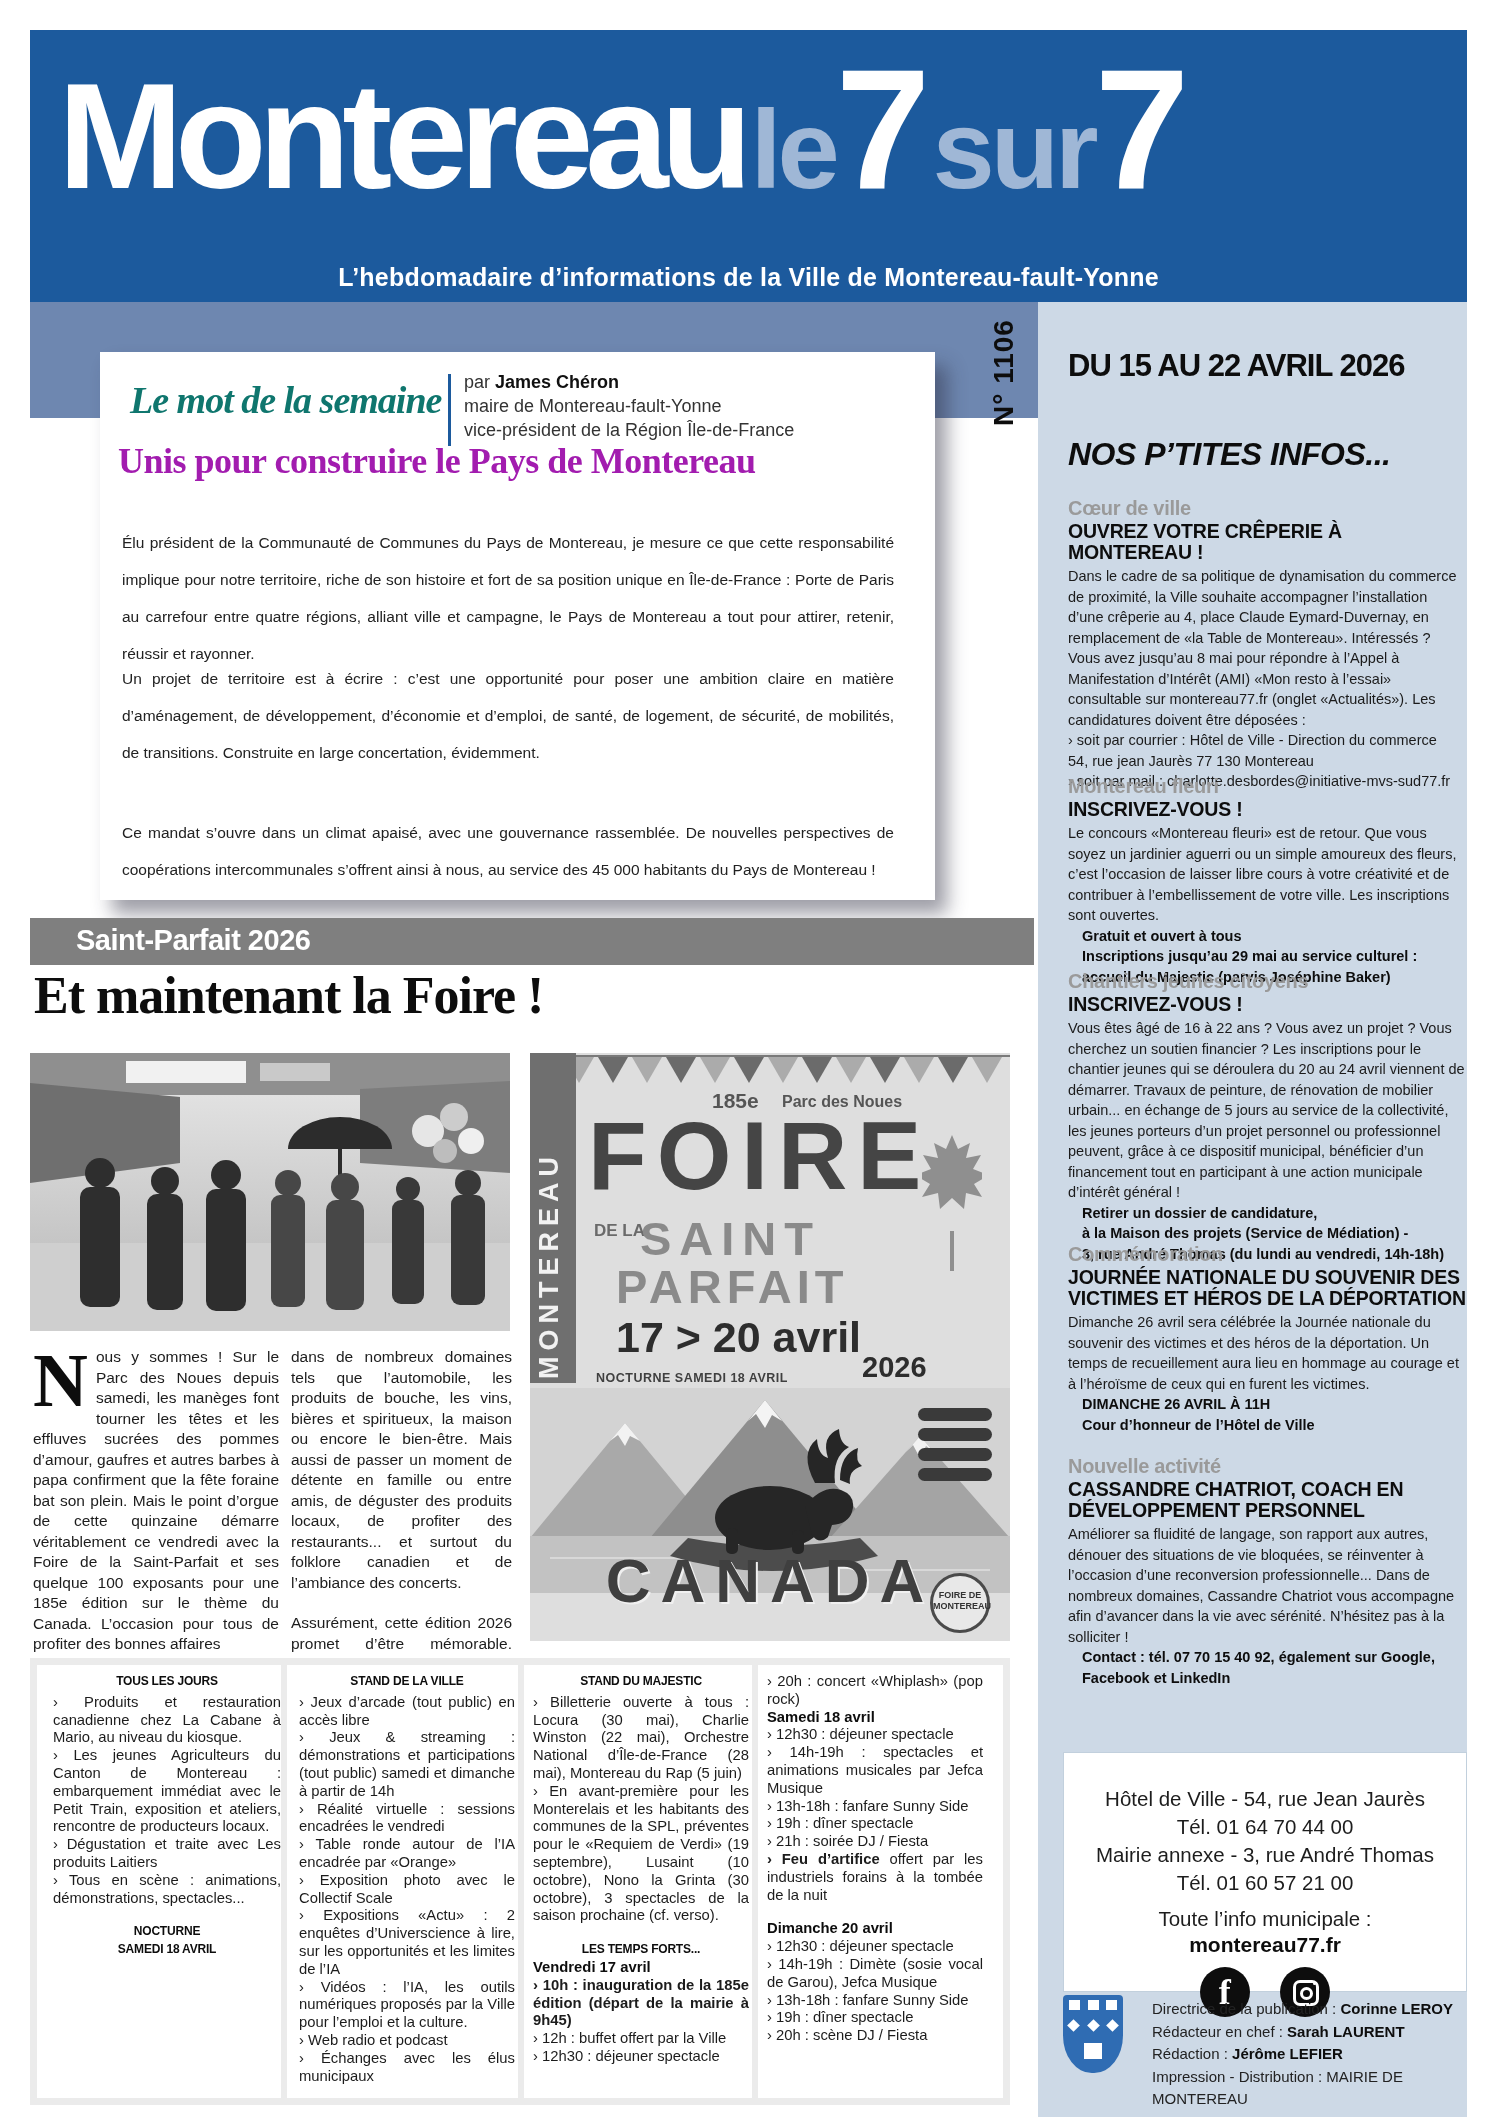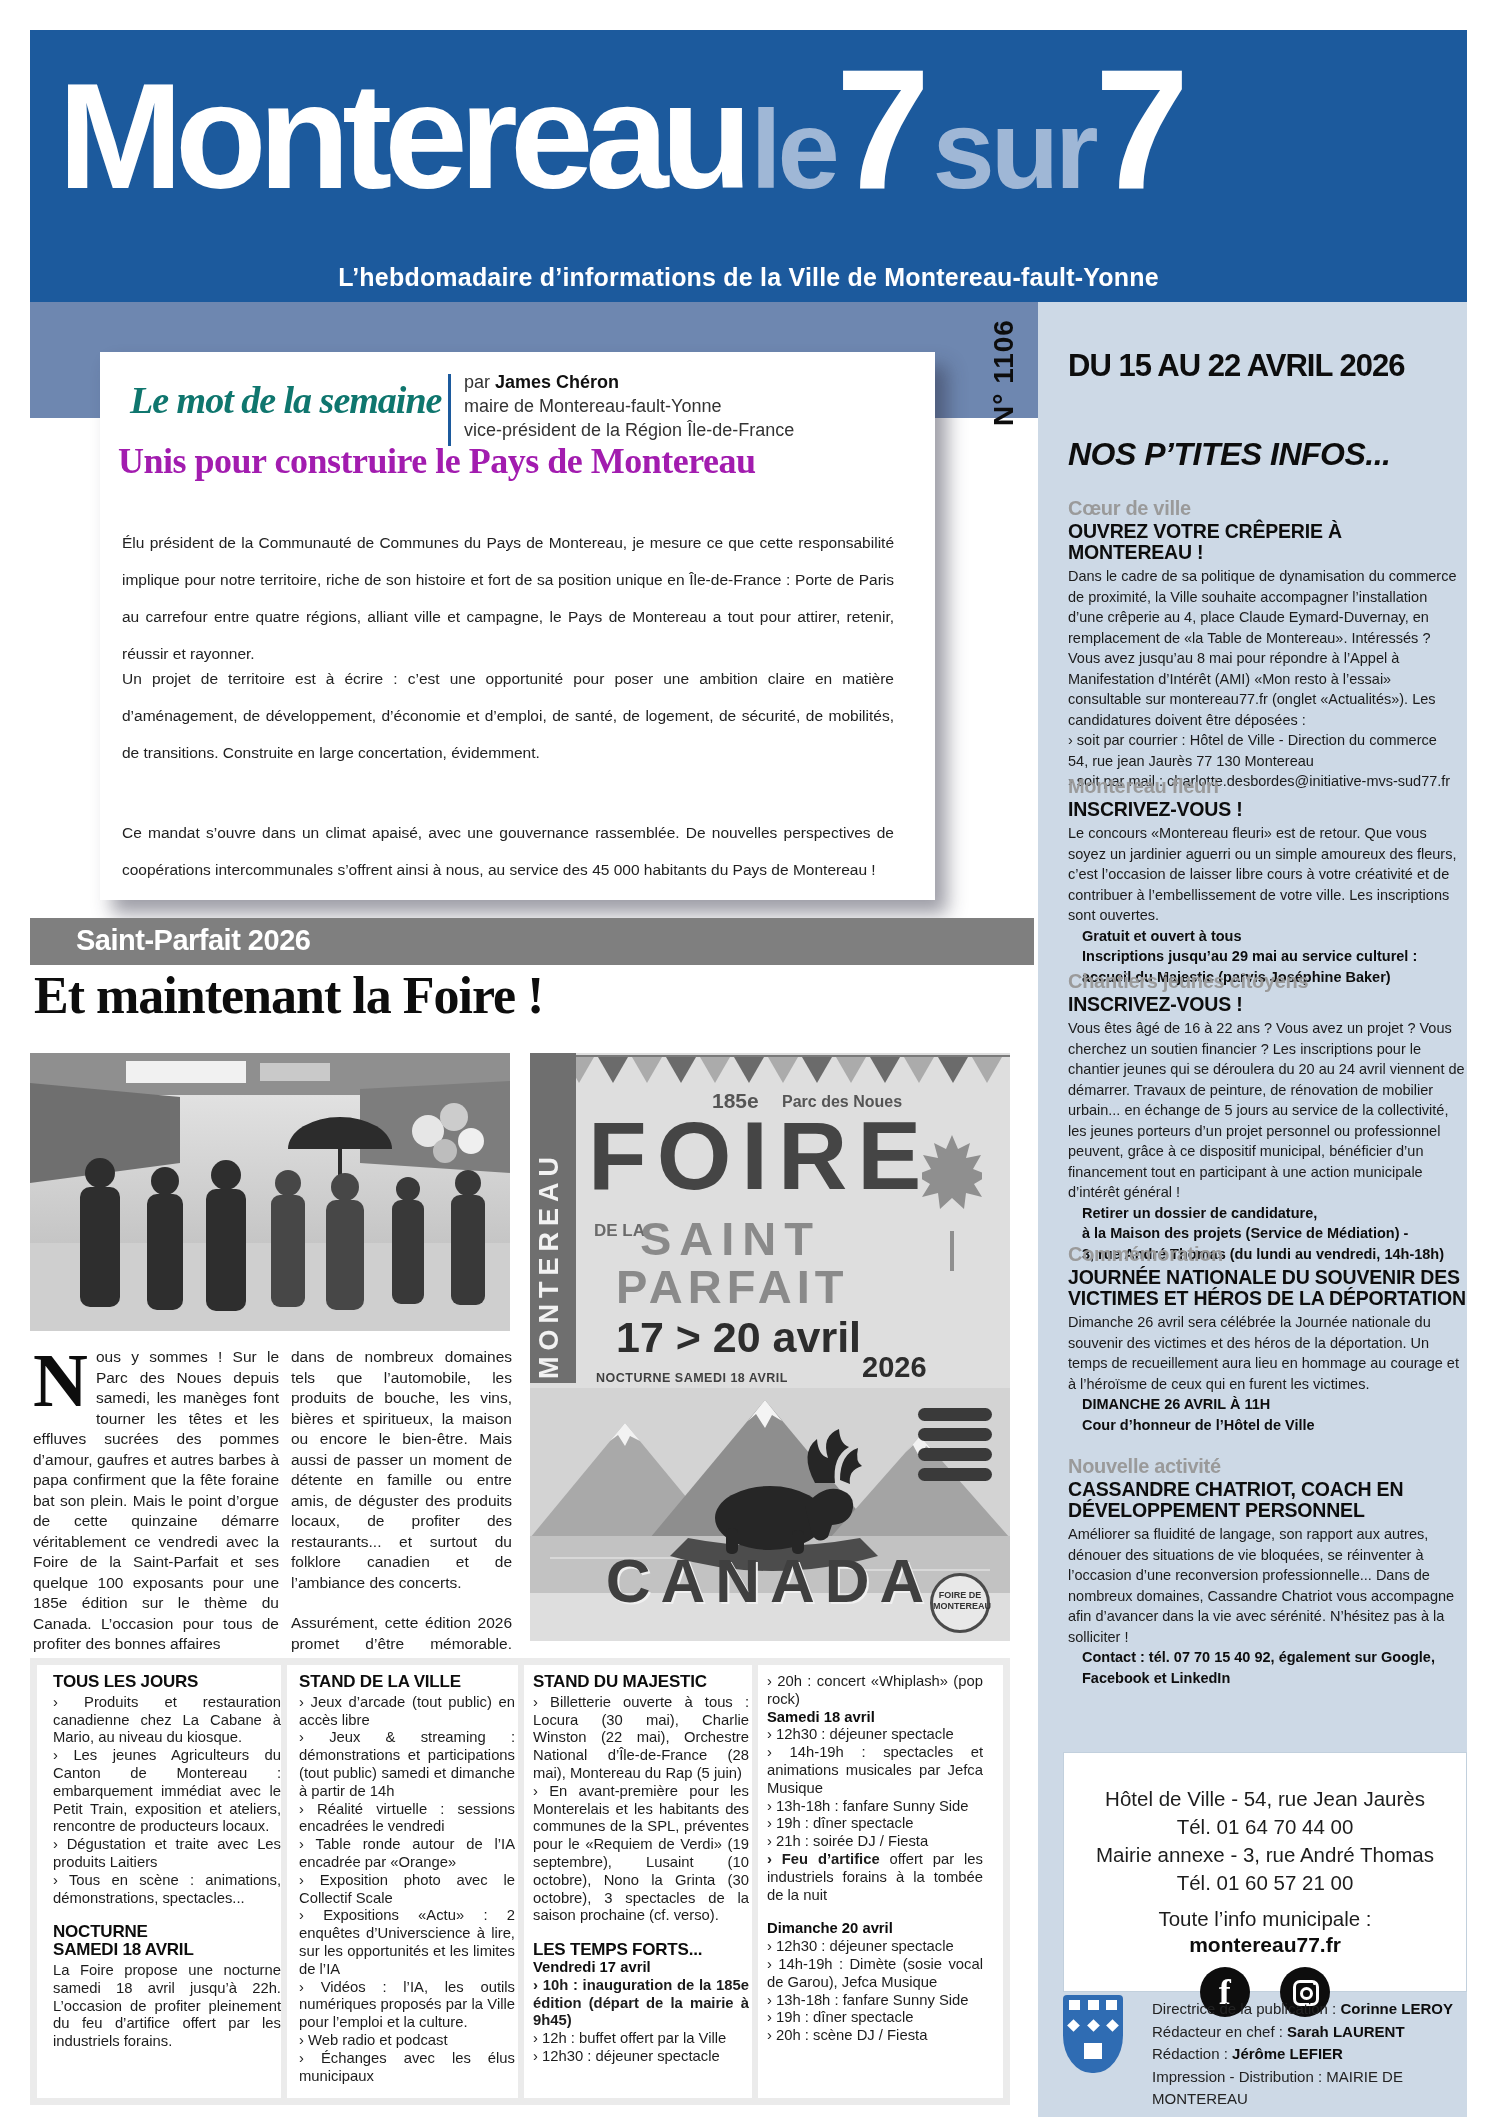--- a/index.html
+++ b/index.html
@@ -83,21 +83,21 @@
            font-size:9px;font-weight:900;line-height:11px;padding-top:0;box-sizing:border-box;}
   #p-stamp div{margin-top:14px;}
 
   
   #listings{left:30px;top:1658px;width:980px;height:447px;background:#ffffff;
             border:7px solid #ebebeb;box-sizing:border-box;}
   .lsep{position:absolute;top:0;width:6px;height:433px;background:#ebebeb;}
   .lcol{position:absolute;top:8px;font-size:14.8px;line-height:17.8px;color:#1c1c1c;text-align:justify;}
   #lcol1{left:16px;width:228px;} #lcol2{left:262px;width:216px;}
   #lcol3{left:496px;width:216px;} #lcol4{left:730px;width:216px;}
-  .lhead{font-size:17px;font-weight:900;letter-spacing:-0.2px;color:#0d0d0d;margin-bottom:3px;text-align:left;}
+  .lhead{font-size:12px;font-weight:900;letter-spacing:-0.2px;color:#0d0d0d;margin-bottom:3px;text-align:center;}
   .lday{font-weight:bold;color:#0d0d0d;text-align:left;}
   .li{margin:0;} .li.b{font-weight:bold;}
   .lgap{height:16px;}
 
   
   #contactbox{left:1063px;top:1752px;width:404px;height:240px;background:#ffffff;
               border:1px solid #c2d0dd;box-sizing:border-box;text-align:center;}
   #contactbox .c-line{font-size:20.5px;line-height:28px;color:#1d1d1d;}
   #contactbox .c-top{margin-top:32px;}
   #contactbox .c-info{margin-top:8px;}
@@ -331,21 +331,20 @@
 
     <div class="lcol" id="lcol1">
       <div class="lhead">TOUS LES JOURS</div>
       <div class="li">› Produits et restauration canadienne chez La Cabane à Mario, au niveau du kiosque.</div>
       <div class="li">› Les jeunes Agriculteurs du Canton de Montereau : embarquement immédiat avec le Petit Train, exposition et ateliers, rencontre de producteurs locaux.</div>
       <div class="li">› Dégustation et traite avec Les produits Laitiers</div>
       <div class="li">› Tous en scène : animations, démonstrations, spectacles...</div>
       <div class="lgap"></div>
       <div class="lhead" style="margin-bottom:0;">NOCTURNE</div>
       <div class="lhead">SAMEDI 18 AVRIL</div>
-      <div class="li">La Foire propose une nocturne samedi 18 avril jusqu’à 22h. L’occasion de profiter pleinement du feu d’artifice offert par les industriels forains.</div>
     </div>
 
     <div class="lcol" id="lcol2">
       <div class="lhead">STAND DE LA VILLE</div>
       <div class="li">› Jeux d’arcade (tout public) en accès libre</div>
       <div class="li">› Jeux &amp; streaming : démonstrations et participations (tout public) samedi et dimanche à partir de 14h</div>
       <div class="li">› Réalité virtuelle : sessions encadrées le vendredi</div>
       <div class="li">› Table ronde autour de l’IA encadrée par «Orange»</div>
       <div class="li">› Exposition photo avec le Collectif Scale</div>
       <div class="li">› Expositions «Actu» : 2 enquêtes d’Universcience à lire, sur les opportunités et les limites de l’IA</div>

